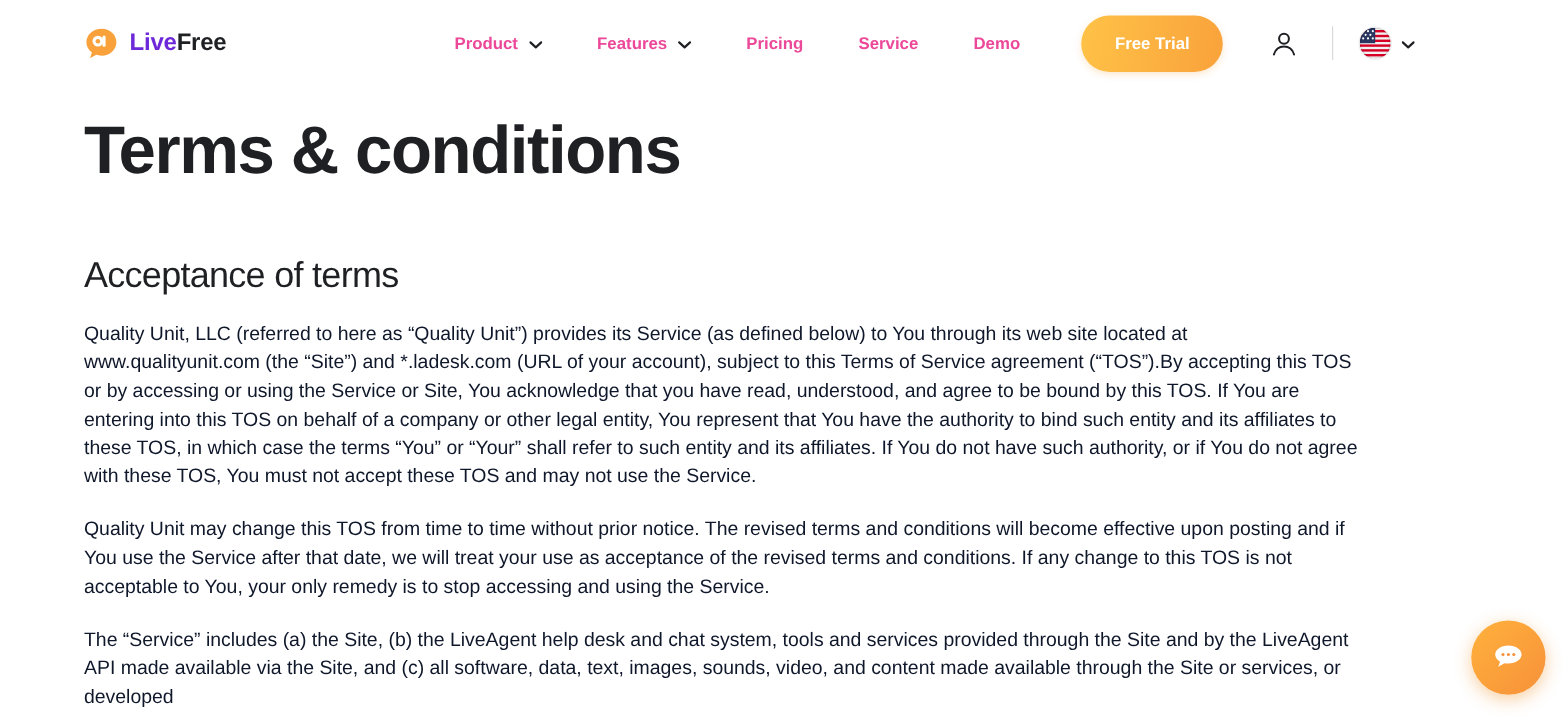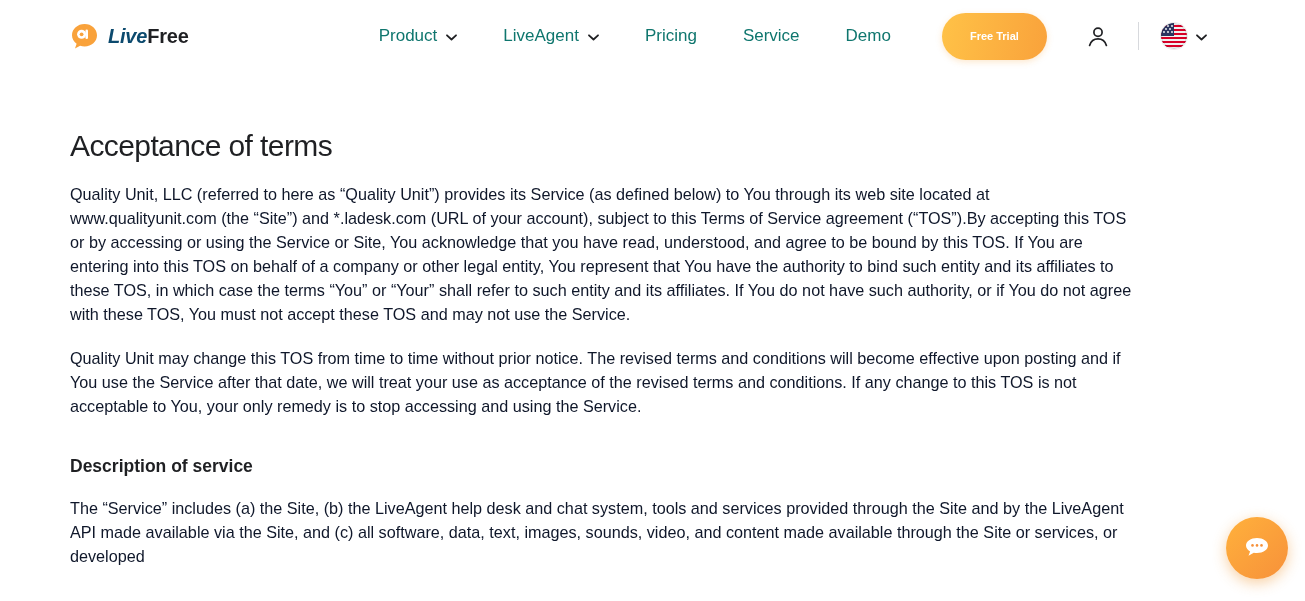--- a/index.html
+++ b/index.html
@@ -34,53 +34,53 @@
     width: 30px; height: 30px;
     position: relative;
     flex: 0 0 auto;
   }
   .logo-text {
     font-size: 20px;
     font-weight: bold;
     letter-spacing: -0.2px;
     white-space: nowrap;
   }
-  .logo-text .live { color: #0c4a6e; font-style: italic; }
+  .logo-text .live { color: #6d28d9; }
   .logo-text .agent { color: #1f2023; }
 
   .nav {
     display: flex;
     align-items: center;
     gap: 0px;
     margin-left: 167px;
   }
   .nav-item {
     display: flex;
     align-items: center;
     gap: 9px;
-    font-size: 17px;
-    font-weight: normal;
-    color: #0f766e;
+    font-size: 14px;
+    font-weight: bold;
+    color: #ec4899;
     padding: 0 23px;
     cursor: pointer;
     white-space: nowrap;
   }
   .chev {
     width: 11px; height: 7px;
     display: inline-block;
     position: relative;
     top: 1px;
   }
   .chev svg { display: block; }
 
   .cta {
     margin-left: 28px;
     background: linear-gradient(100deg, #ffc247 0%, #f9a23b 100%);
     color: #ffffff;
-    font-size: 11px;
+    font-size: 14px;
     font-weight: bold;
     border: none;
     border-radius: 26px;
     height: 47px;
     padding: 0 28px;
     cursor: pointer;
     box-shadow: 0 2px 6px rgba(249,162,59,0.25);
     font-family: "Liberation Sans", sans-serif;
   }
 
@@ -187,21 +187,21 @@
     <div class="nav-item">
       <span>Product</span>
       <span class="chev">
         <svg width="11" height="7" viewBox="0 0 11 7">
             <path d="M1 1.3l4.5 4.2L10 1.3" fill="none" stroke="#1f2023" stroke-width="1.8" stroke-linecap="round" stroke-linejoin="round"></path>
           </svg>
       </span>
     </div>
 
     <div class="nav-item">
-      <span>LiveAgent</span>
+      <span>Features</span>
       <span class="chev">
         <svg width="11" height="7" viewBox="0 0 11 7">
             <path d="M1 1.3l4.5 4.2L10 1.3" fill="none" stroke="#1f2023" stroke-width="1.8" stroke-linecap="round" stroke-linejoin="round"></path>
           </svg>
       </span>
     </div>
 
     <div class="nav-item">
       <span>Pricing</span>
     </div>
@@ -257,26 +257,26 @@
       <svg width="11" height="7" viewBox="0 0 11 7">
           <path d="M1 1.3l4.5 4.2L10 1.3" fill="none" stroke="#1f2023" stroke-width="1.8" stroke-linecap="round" stroke-linejoin="round"></path>
         </svg>
     </span>
   </div>
 
 </div>
 
 <div class="content">
 
+  <h1 class="page-title">Terms &amp; conditions</h1>
 
   <h2 class="section-title">Acceptance of terms</h2>
   <p class="body-text">Quality Unit, LLC (referred to here as “Quality Unit”) provides its Service (as defined below) to You through its web site located at www.qualityunit.com (the “Site”) and *.ladesk.com (URL of your account), subject to this Terms of Service agreement (“TOS”).By accepting this TOS or by accessing or using the Service or Site, You acknowledge that you have read, understood, and agree to be bound by this TOS. If You are entering into this TOS on behalf of a company or other legal entity, You represent that You have the authority to bind such entity and its affiliates to these TOS, in which case the terms “You” or “Your” shall refer to such entity and its affiliates. If You do not have such authority, or if You do not agree with these TOS, You must not accept these TOS and may not use the Service.</p>
   <p class="body-text">Quality Unit may change this TOS from time to time without prior notice. The revised terms and conditions will become effective upon posting and if You use the Service after that date, we will treat your use as acceptance of the revised terms and conditions. If any change to this TOS is not acceptable to You, your only remedy is to stop accessing and using the Service.</p>
 
-  <h3 class="sub-title">Description of service</h3>
   <p class="body-text">The “Service” includes (a) the Site, (b) the LiveAgent help desk and chat system, tools and services provided through the Site and by the LiveAgent API made available via the Site, and (c) all software, data, text, images, sounds, video, and content made available through the Site or services, or developed</p>
 
 </div>
 
 <div class="chat-fab">
   <span>
     <svg width="30" height="30" viewBox="0 0 30 30">
       <path d="M4 12.5C4 8.4 8.9 5 15 5s11 3.4 11 7.5S21.1 20 15 20c-1.1 0-2.2-.1-3.2-.3l-5.3 3 1.6-4.3C5.6 17 4 14.9 4 12.5z" fill="#ffffff"></path>
       <g fill="#f7913a">
         <circle cx="10.5" cy="12.4" r="1.3"></circle>

